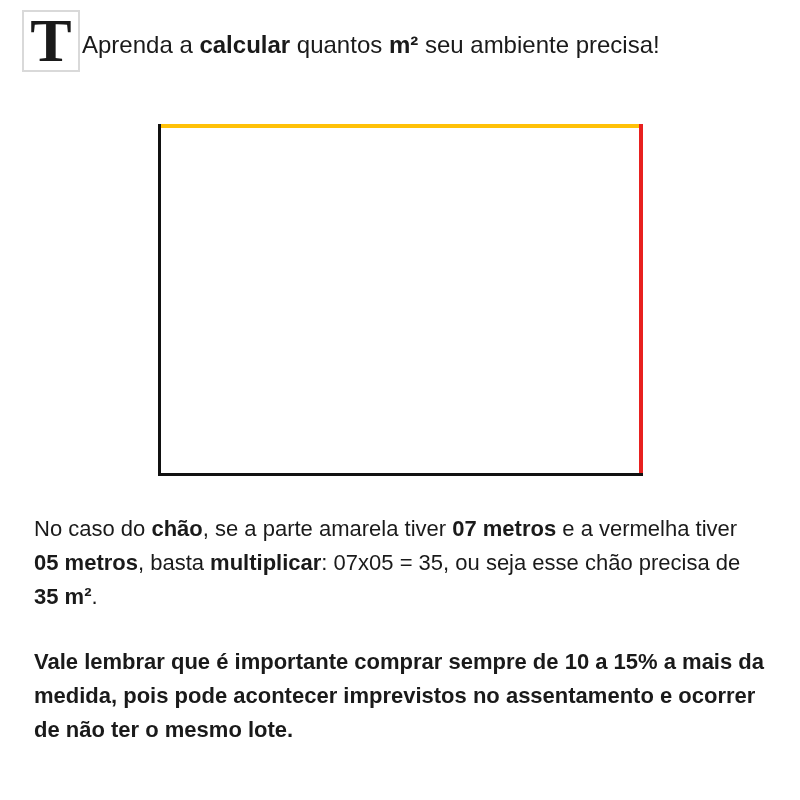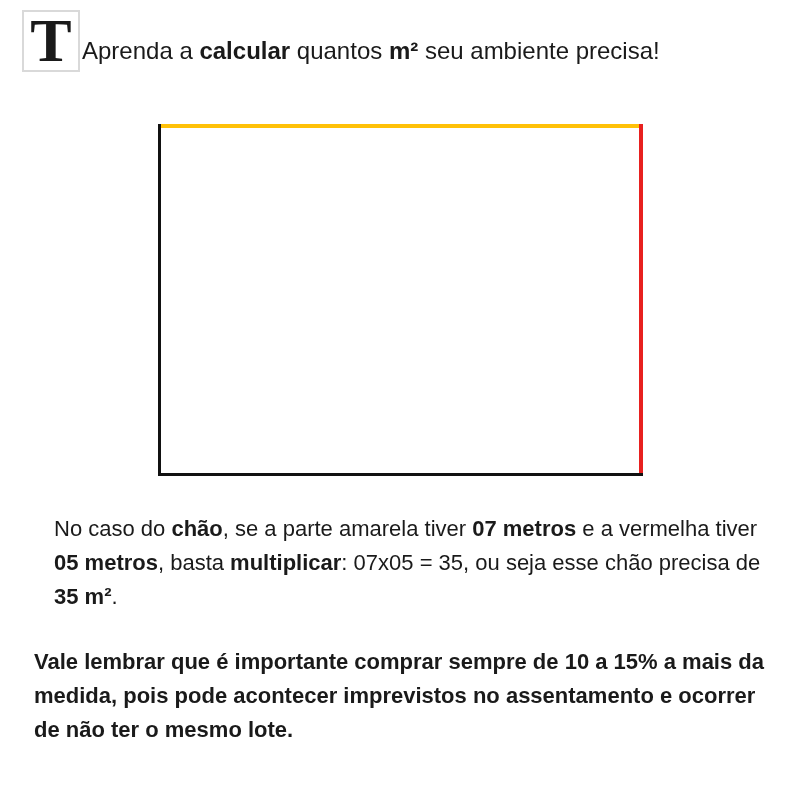--- a/index.html
+++ b/index.html
@@ -42,21 +42,21 @@
     line-height: 64px;
     text-align: center;
     color: #1a1a1a;
     letter-spacing: 0;
   }
 
   
   .headline {
     position: absolute;
     left: 82px;
-    top: 36px;
+    top: 30px;
     font-size: 24px;
     line-height: 30px;
     color: #1a1a1a;
     white-space: nowrap;
     text-align: right;
   }
   .headline .b { font-weight: 700; }
 
   
   .diagram {
@@ -107,21 +107,21 @@
 
   
   .para {
     position: absolute;
     left: 34px;
     font-size: 22px;
     line-height: 34px;
     color: #1a1a1a;
   }
   .para .b { font-weight: 700; }
-  .para-1 { top: 512px; width: 720px; margin-left: 20px; }
+  .para-1 { top: 512px; width: 720px; }
   .para-2 { top: 645px; width: 730px; font-weight: bold; }
 </style>
 </head>
 <body>
 
 <div class="logo">
   <div class="logo-frame"></div>
   <div class="logo-letter">T</div>
 </div>
 

